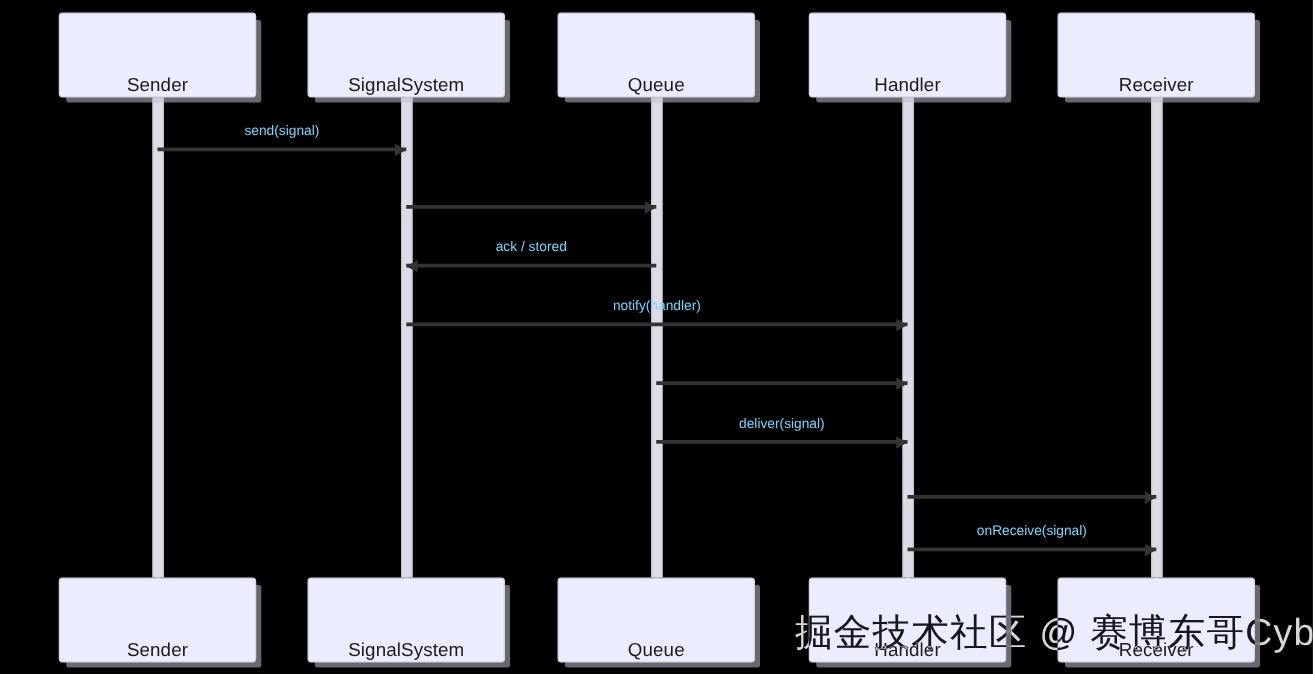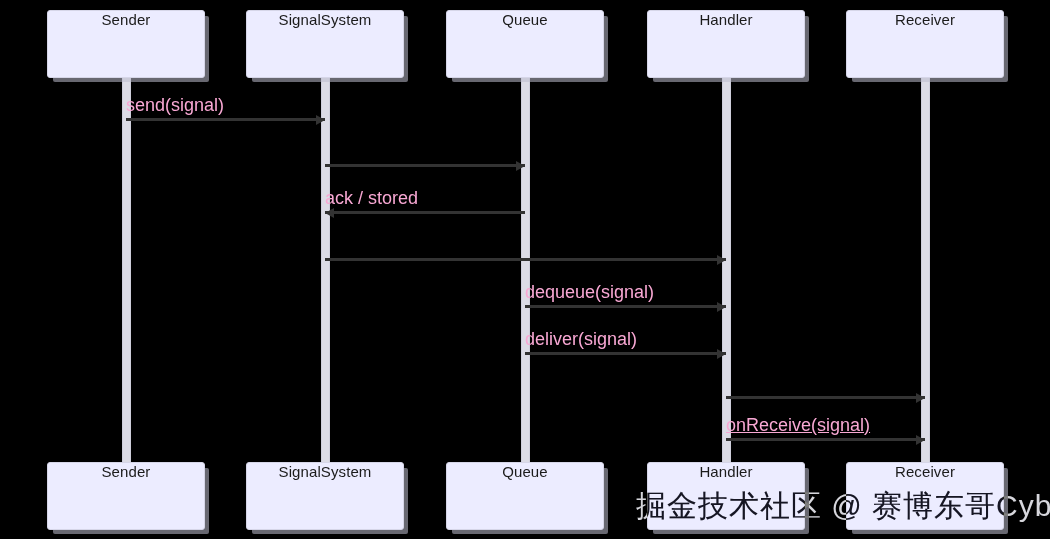--- a/index.html
+++ b/index.html
@@ -4,37 +4,37 @@
 <style>
   html,body{margin:0;padding:0;background:#000;}
   body{width:1050px;height:539px;overflow:hidden;
        font-family:"Liberation Sans","DejaVu Sans",sans-serif;}
   #stage{position:relative;width:1050px;height:539px;background:#000;}
 
   
   .actor{position:absolute;box-sizing:border-box;
          background:#ECECFF;border:1px solid #D6D6E8;border-radius:3px;
          box-shadow:5px 5px 0 -1px rgba(190,190,205,.55);
-         display:flex;align-items:flex-start;justify-content:center;}
+         display:flex;align-items:flex-end;justify-content:center;}
   .actor span{font-size:15px;color:#1b1b1b;letter-spacing:.1px;white-space:nowrap;}
 
   
   .lifeline{position:absolute;width:9px;background:#DCDCE6;
             border-left:1px solid #CFCFDC;border-right:1px solid #CFCFDC;
             box-sizing:border-box;}
   .stub{position:absolute;width:3px;background:#DCDCE6;}
 
   
   .msg{position:absolute;height:3px;background:#333333;}
   .head{position:absolute;width:0;height:0;border-top:5px solid transparent;
         border-bottom:5px solid transparent;}
   .head.right{border-left:9px solid #333333;}
   .head.left{border-right:9px solid #333333;}
-  .mlabel{position:absolute;font-size:18px;color:#f9a8d4;white-space:nowrap;
-          line-height:15px;}
+  .mlabel{position:absolute;font-size:11px;color:#7dd3fc;white-space:nowrap;
+          text-align:center;line-height:15px;}
 
   
   .watermark{position:absolute;left:636px;top:486px;font-size:30px;
              color:#e9e9ef;opacity:.92;white-space:nowrap;
              letter-spacing:1px;mix-blend-mode:difference;}
 </style>
 </head>
 <body>
 
 <div id="stage">
@@ -86,25 +86,25 @@
     <div class="msg" style="left: 126px; top: 118px; width: 199px;"></div>
     <div class="head right" style="left: 316px; top: 114.5px;"></div>
     <div class="mlabel" style="left: 126px; top: 98px; width: 199px;">send(signal)</div>
     <div class="msg" style="left: 325px; top: 164px; width: 200px;"></div>
     <div class="head right" style="left: 516px; top: 160.5px;"></div>
     <div class="msg" style="left: 325px; top: 211px; width: 200px;"></div>
     <div class="head left" style="left: 325px; top: 207.5px;"></div>
     <div class="mlabel" style="left: 325px; top: 191px; width: 200px;">ack / stored</div>
     <div class="msg" style="left: 325px; top: 258px; width: 401px;"></div>
     <div class="head right" style="left: 717px; top: 254.5px;"></div>
+    <div class="mlabel" style="left: 325px; top: 238px; width: 401px;">notify(handler)</div>
     <div class="msg" style="left: 525px; top: 305px; width: 201px;"></div>
     <div class="head right" style="left: 717px; top: 301.5px;"></div>
-    <div class="mlabel" style="left: 525px; top: 285px; width: 201px;">dequeue(signal)</div>
     <div class="msg" style="left: 525px; top: 352px; width: 201px;"></div>
     <div class="head right" style="left: 717px; top: 348.5px;"></div>
     <div class="mlabel" style="left: 525px; top: 332px; width: 201px;">deliver(signal)</div>
     <div class="msg" style="left: 726px; top: 396px; width: 199px;"></div>
     <div class="head right" style="left: 916px; top: 392.5px;"></div>
     <div class="msg" style="left: 726px; top: 438px; width: 199px;"></div>
     <div class="head right" style="left: 916px; top: 434.5px;"></div>
-    <div class="mlabel" style="left: 726px; top: 418px; width: 199px; text-decoration: underline;">onReceive(signal)</div>
+    <div class="mlabel" style="left: 726px; top: 418px; width: 199px;">onReceive(signal)</div>
     <div class="watermark">掘金技术社区 @ 赛博东哥CyberFD</div>
   </div>
 
 </body></html>

